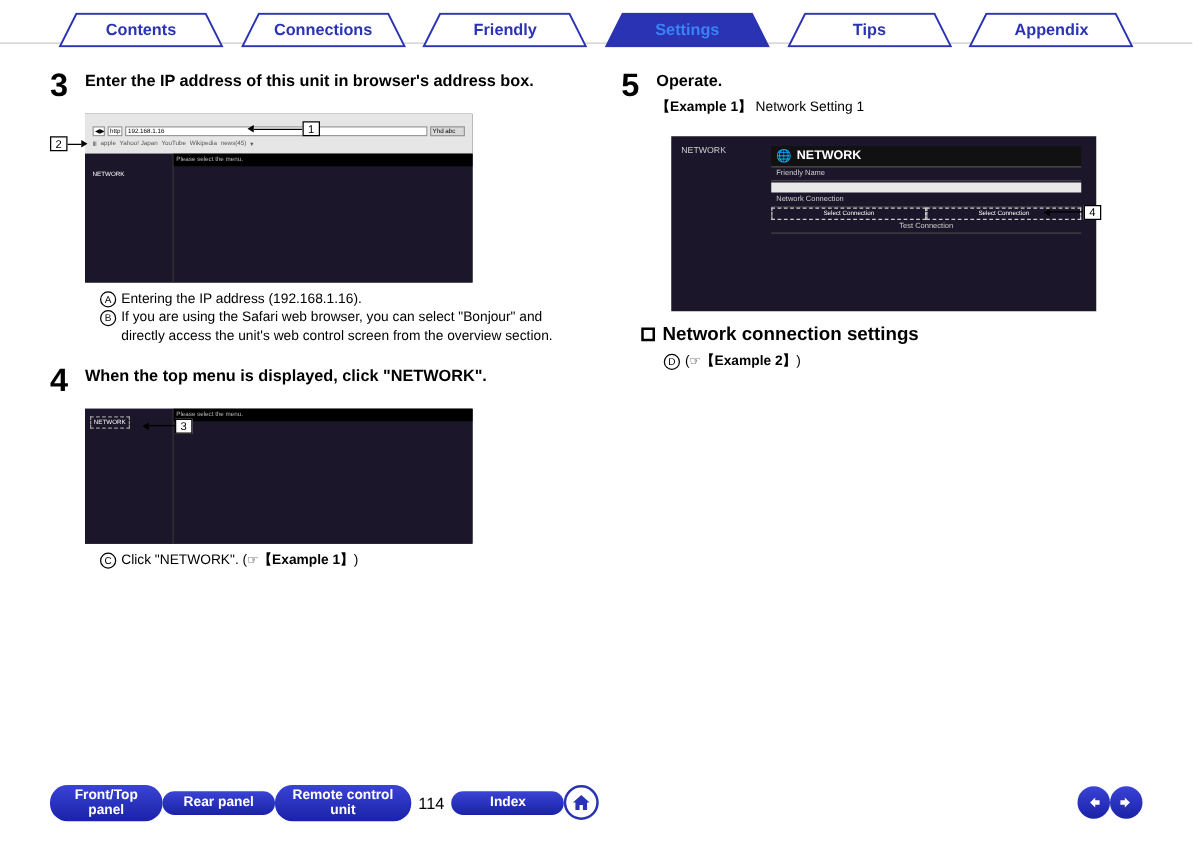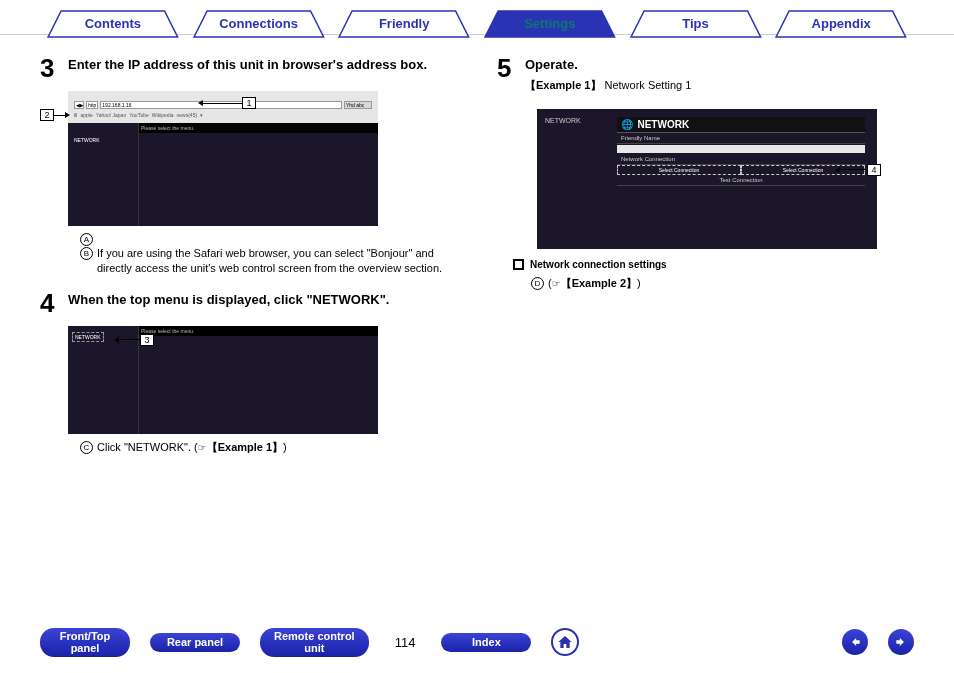--- a/index.html
+++ b/index.html
@@ -3,21 +3,21 @@
 <meta charset="utf-8">
 <style>
   * { box-sizing: border-box; margin: 0; padding: 0; }
   body { font-family: Arial, Helvetica, sans-serif; font-size: 13px; color: #000; background: #fff; width: 954px; height: 673px; position: relative; overflow: hidden; }
 
   
   .top-tabs { display: flex; gap: 0; padding: 10px 40px 0 40px; border-bottom: 1px solid #ccc; }
   .tab { position: relative; flex: 1; text-align: center; height: 24px; cursor: pointer; }
   .tab svg { position: absolute; top: 0; left: 0; }
   .tab-label { position: relative; z-index: 2; line-height: 28px; font-weight: bold; font-size: 13px; color: #2a33b3; }
-  .tab.active .tab-label { color: #0f766e; }
+  .tab.active .tab-label { color: #3b82f6; }
 
   
   .content { display: flex; padding: 20px 40px 0 40px; gap: 40px; }
   .col { flex: 1; }
   .step { display: flex; margin-bottom: 10px; }
   .step-num { font-size: 26px; font-weight: bold; width: 28px; flex-shrink: 0; line-height: 1; }
   .step-body { flex: 1; padding-top: 2px; }
   .step-title { font-weight: bold; font-size: 13px; margin-bottom: 4px; line-height: 1.3; }
   .step-sub { font-size: 11px; margin-bottom: 6px; }
   .step-sub .ex { font-weight: 700; }
@@ -54,25 +54,25 @@
   .call .line { height: 1px; background: #000; flex: 1; min-width: 10px; }
   .call .arrow { width: 0; height: 0; border-top: 3px solid transparent; border-bottom: 3px solid transparent; }
   .call.left .arrow { border-right: 5px solid #000; }
   .call.right .arrow { border-left: 5px solid #000; }
 
   
   .notes { margin-left: 40px; font-size: 11px; line-height: 1.35; margin-bottom: 14px; }
   .notes .nl { display: flex; gap: 4px; }
   .circ { display: inline-block; width: 13px; height: 13px; border: 1px solid #000; border-radius: 50%; font-size: 8px; text-align: center; line-height: 12px; flex-shrink: 0; margin-top: 1px; }
 
-  .subhead { display:flex; align-items:flex-end; gap:6px; font-weight:bold; font-size:10px; margin: 10px 0 6px 16px; }
+  .subhead { display:flex; align-items:center; gap:6px; font-weight:bold; font-size:15px; margin: 10px 0 6px 16px; }
   .subhead .sq { width: 11px; height: 11px; border: 2px solid #000; background: #fff; }
 
   
-  .bottom { position: absolute; bottom: 16px; left: 40px; right: 40px; display: flex; align-items: center; gap: 20px; }
+  .bottom { position: absolute; bottom: 16px; left: 40px; right: 40px; display: flex; align-items: center; gap: 0; }
   .bbtn { background: linear-gradient(#3a43d4, #1a22a8); color: #fff; font-weight: bold; font-size: 11px; text-align: center; border-radius: 14px; padding: 3px 14px; line-height: 1.15; display:flex; align-items:center; justify-content:center; cursor:pointer; min-width:90px;}
   .bbtn.two { flex-direction: column; padding: 2px 14px; }
   .pageno { font-size: 13px; font-weight: normal; padding: 0 6px; }
   .home { width: 28px; height: 28px; border: 2px solid #2a33b3; border-radius: 50%; display: flex; align-items: center; justify-content: center; cursor:pointer; }
   .spacer { flex: 1; }
   .navcirc { width: 26px; height: 26px; border-radius: 50%; background: linear-gradient(#3a43d4, #1a22a8); display: flex; align-items: center; justify-content: center; cursor:pointer; }
   .navcirc svg { fill: #fff; }
 </style>
 </head>
 <body>
@@ -160,20 +160,21 @@
       <div class="call right" style="top:18px; left:-28px; width:30px;">
         <div class="box">2</div>
           <div class="line"></div>
           <div class="arrow"></div>
       </div>
     </div>
 
     <div class="notes">
       <div class="nl">
           <span class="circ">A</span>
+          <span>Entering the IP address (192.168.1.16).</span>
         </div>
       <div class="nl">
           <span class="circ">B</span>
           <span>If you are using the Safari web browser, you can select "Bonjour" and directly access the unit's web control screen from the overview section.</span>
         </div>
     </div>
 
     <div class="step">
       <div class="step-num">4</div>
       <div class="step-body">

